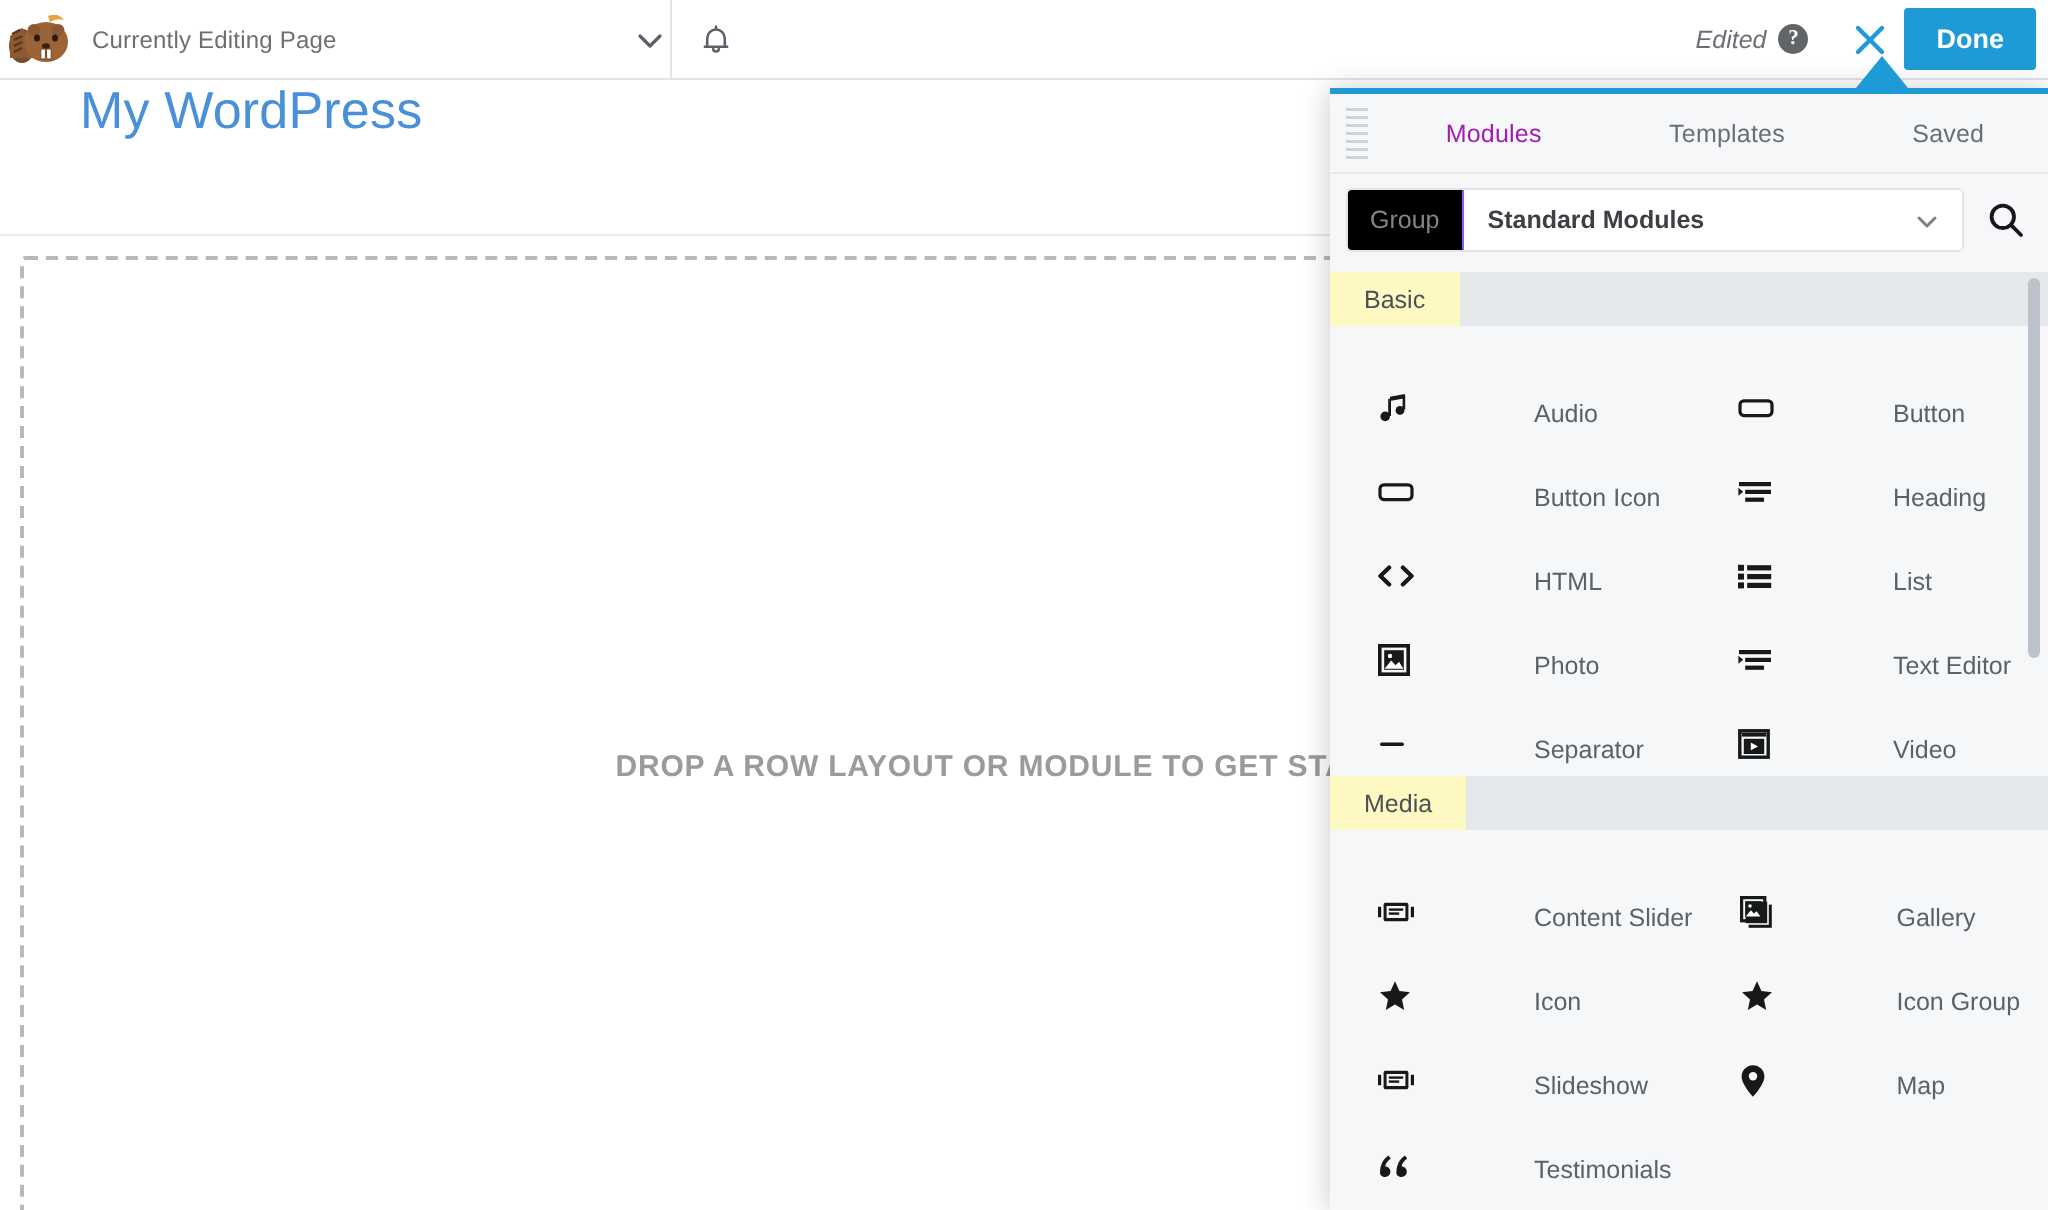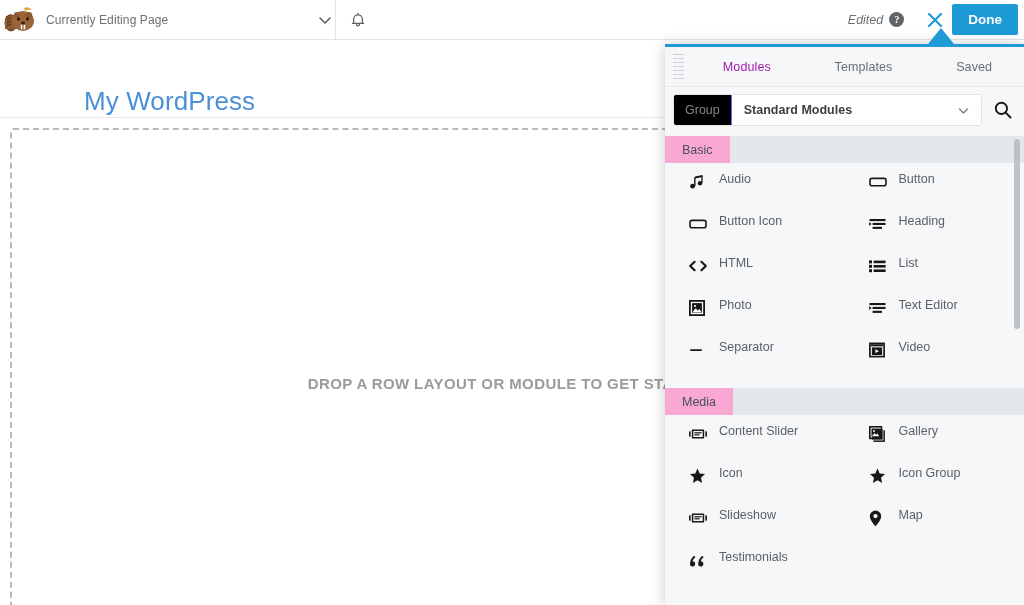--- a/index.html
+++ b/index.html
@@ -71,22 +71,22 @@
 
   
   .page-canvas {
     position: absolute; top: 40px; left: 0;
     width: 1024px; height: 565px;
     background: #ffffff;
   }
   .site-header {
     height: 78px;
     border-bottom: 1px solid #eaeaea;
-    display: flex; align-items: flex-end;
-    padding-left: 84px;
+    display: flex; align-items: flex-start;
+    padding-left: 40px;
   }
   .site-title {
     font-size: 26px; color: #4a90d9; font-weight: normal;
     letter-spacing: .1px;
   }
   .drop-area {
     position: absolute;
     left: 10px; top: 88px;
     width: 1004px; height: 510px;
     border: 2px dashed #b9b9b9;
@@ -190,34 +190,35 @@
     overflow: hidden;
     background: #f6f7f8;
   }
   .section-head {
     height: 27px;
     background: #e4e8eb;
     display: flex; align-items: stretch;
   }
   .section-head-tab {
     padding: 0 17px;
-    background: #f9a8d4;
+    background: #fef9c3;
     display: flex; align-items: center;
     font-size: 12.5px; color: #4b5055;
   }
   .module-grid {
     display: grid;
     grid-template-columns: 1fr 1fr;
     padding: 9px 0 6px 0;
   }
   .module-item {
-    display: flex; align-items: flex-start;
+    display: flex; align-items: flex-end;
     height: 42px;
     padding-left: 24px;
     cursor: grab;
+    gap: 48px;
   }
   .module-icon {
     width: 24px; height: 20px;
     display: flex; align-items: center; justify-content: flex-start;
     color: #1b1c1e;
     flex: 0 0 24px;
   }
   .module-label {
     font-size: 12.5px; color: #5c6166;
     margin-left: 6px;

